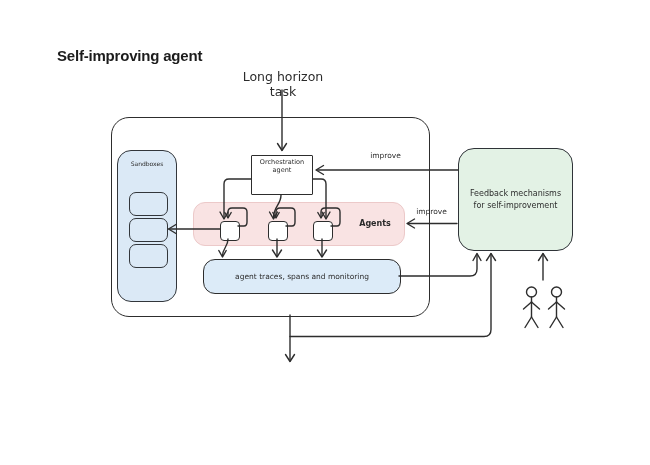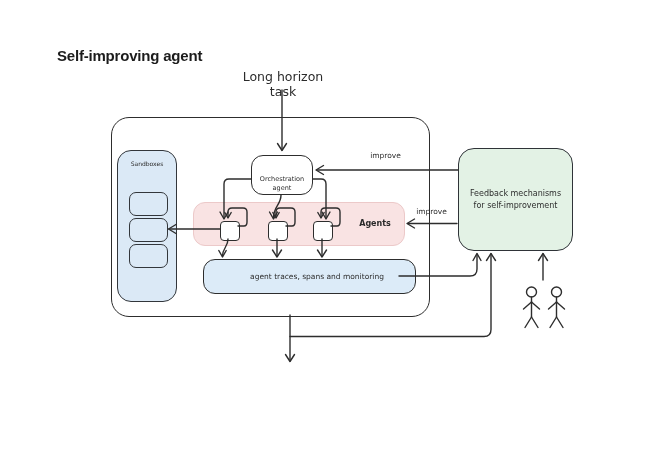--- a/index.html
+++ b/index.html
@@ -24,36 +24,36 @@
     border-radius:14px;background:#dbe9f6;
   }
   .sandboxes .lbl{display:block;margin-top:9px;text-align:center;font-size:6px;color:#2b2b2b;}
   .sb-item{
     position:absolute;left:11px;width:37px;height:22px;border:1.2px solid #32363b;
     border-radius:7px;background:#dbe9f6;
   }
   .sb-1{top:41px;} .sb-2{top:67px;} .sb-3{top:93px;}
   .orch{
     left:251px;top:155px;width:62px;height:40px;border:1.4px solid #2d2d2d;
-    border-radius:12px;background:#ffffff;display:flex;align-items:flex-end;justify-content:center;
+    border-radius:1px;background:#ffffff;display:flex;align-items:flex-start;justify-content:center;
     text-align:center;font-size:6.5px;line-height:1.3;padding:2px;box-sizing:border-box;
   }
   .agentsbox{
     left:193px;top:202px;width:210px;height:42px;border:1px solid #ecc9c9;
     border-radius:12px;background:#f9e3e3;
   }
   .agents-lbl{left:345px;top:219px;width:60px;text-align:center;font-size:8px;color:#2b2b2b;font-weight:bold;}
   .agent-sq{
     width:18px;height:18px;border:1.3px solid #2d2d2d;border-radius:4px;background:#ffffff;
   }
   .ag-1{left:220px;top:221px;} .ag-2{left:268px;top:221px;} .ag-3{left:313px;top:221px;}
   .monitoring{
     left:203px;top:259px;width:196px;height:33px;border:1.4px solid #2d2d2d;border-radius:12px;
     background:#dcebf8;display:flex;align-items:center;justify-content:center;
-    font-size:7.5px;text-align:center;padding-left:15px;
+    font-size:7.5px;text-align:center;
   }
   .feedback{
     left:458px;top:148px;width:115px;height:103px;border:1.4px solid #2f3338;border-radius:16px;
     background:#e3f2e5;display:flex;align-items:center;justify-content:center;text-align:center;
     font-size:8px;line-height:1.5;padding:12px 9px;box-sizing:border-box;
   }
   .improve{font-size:7.5px;text-align:center;color:#2b2b2b;}
   .imp-1{left:363px;top:151px;width:45px;}
   .imp-2{left:409px;top:207px;width:45px;}
   svg.overlay{position:absolute;left:0;top:0;pointer-events:none;}

